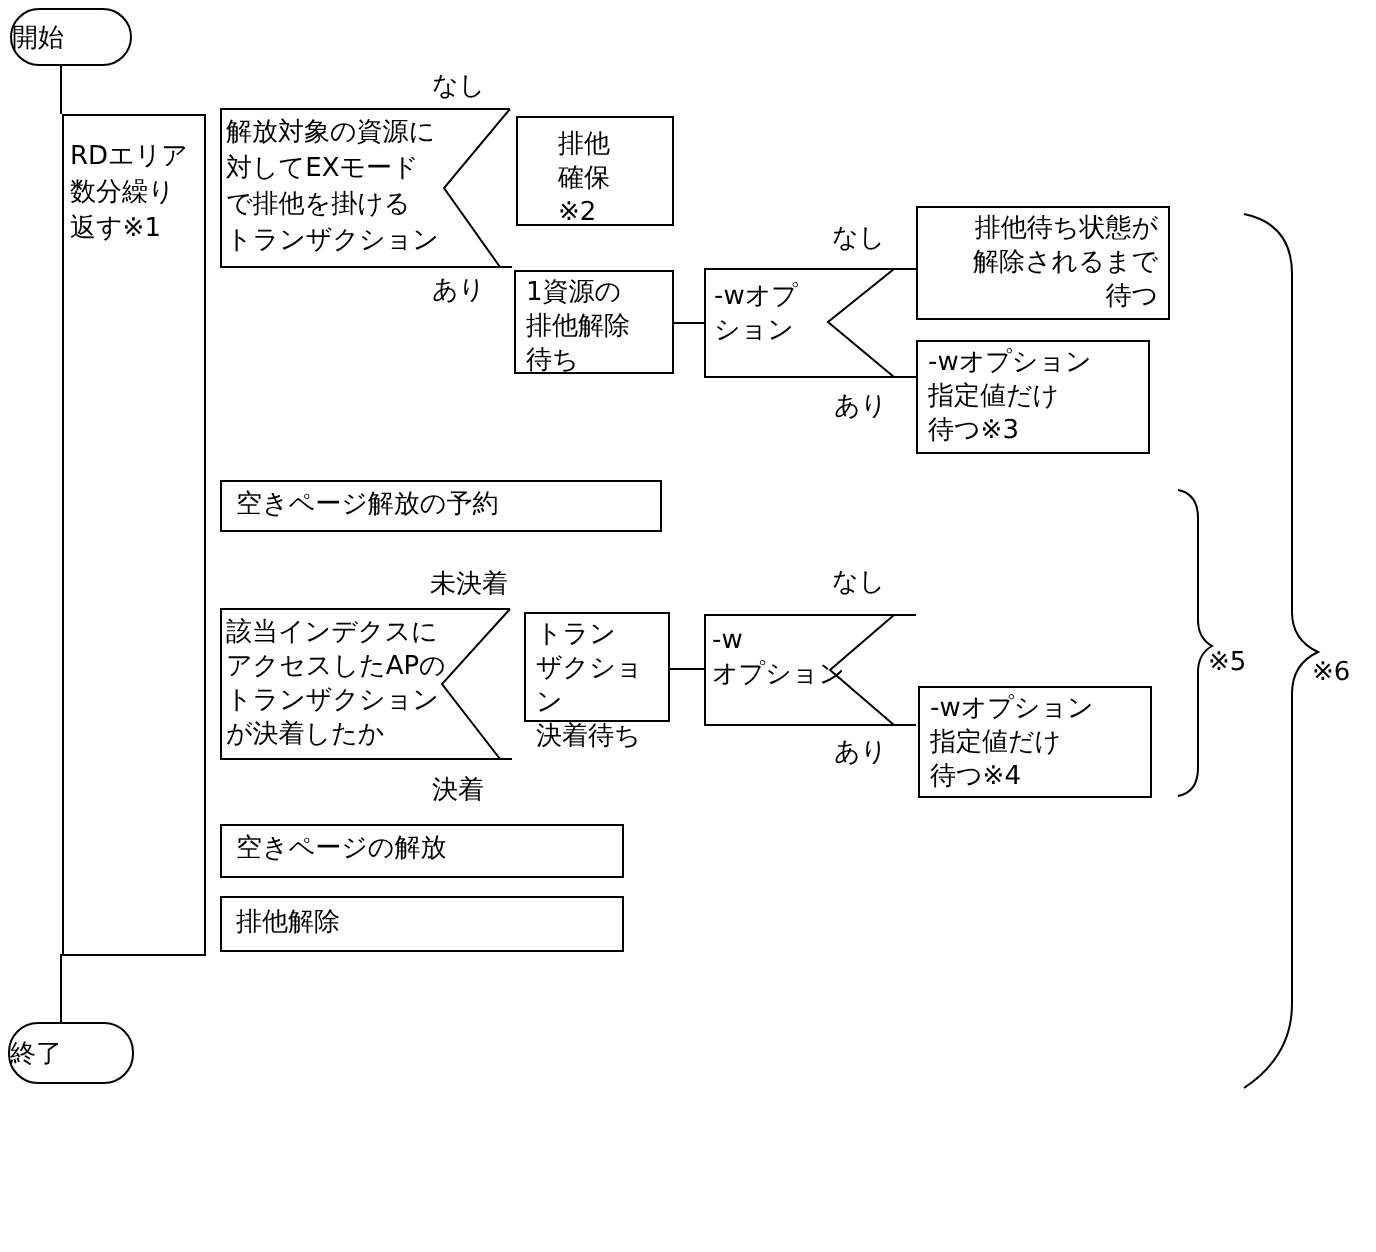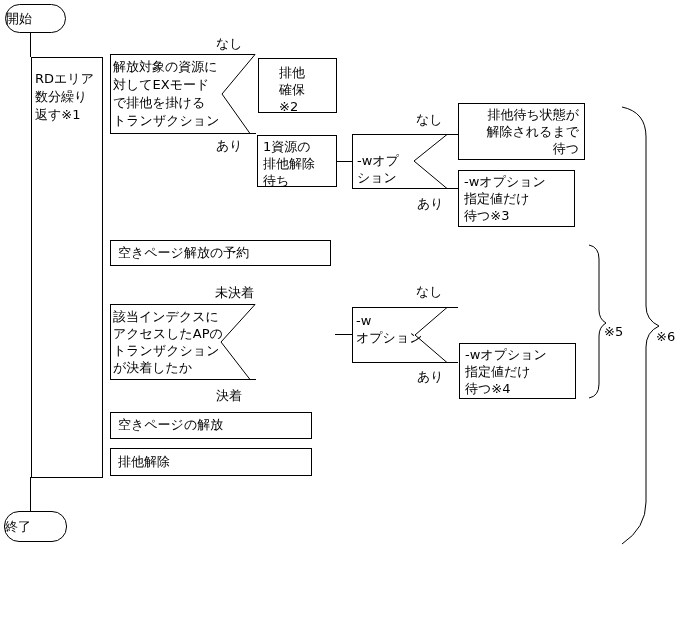--- a/index.html
+++ b/index.html
@@ -72,21 +72,21 @@
   <div class="lbl" style="left:216px;top:36px;">なし</div>
   <div class="lbl" style="left:216px;top:138px;">あり</div>
 
   <div class="box" style="left:258px;top:58px;width:79px;height:55px;padding:5px 20px;">排他確保
 ※2</div>
 
   <div class="box" style="left:257px;top:135px;width:80px;height:52px;">1資源の
 排他解除
 待ち</div>
 
-  <div class="dtext" style="left:357px;top:152px;line-height:17px;">-wオプ
+  <div class="dtext" style="left:357px;top:140px;line-height:17px;">-wオプ
 ション</div>
   <div class="lbl" style="left:416px;top:112px;">なし</div>
   <div class="lbl" style="left:417px;top:196px;">あり</div>
 
   <div class="box" style="left:458px;top:103px;width:127px;height:57px;text-align:right;">排他待ち状態が
 解除されるまで
 待つ</div>
 
   <div class="box" style="left:458px;top:170px;width:117px;height:57px;">-wオプション
 指定値だけ
@@ -94,20 +94,23 @@
 
   <div class="box" style="left:110px;top:240px;width:221px;height:26px;padding:3px 7px;">空きページ解放の予約</div>
 
   <div class="dtext" style="left:113px;top:308px;line-height:17px;">該当インデクスに
 アクセスしたAPの
 トランザクション
 が決着したか</div>
   <div class="lbl" style="left:215px;top:285px;">未決着</div>
   <div class="lbl" style="left:216px;top:388px;">決着</div>
 
+  <div class="box" style="left:262px;top:306px;width:73px;height:55px;">トラン
+ザクション
+決着待ち</div>
 
   <div class="dtext" style="left:356px;top:312px;line-height:17px;">-w
 オプション</div>
   <div class="lbl" style="left:416px;top:284px;">なし</div>
   <div class="lbl" style="left:417px;top:369px;">あり</div>
 
 
   <div class="box" style="left:459px;top:343px;width:117px;height:56px;">-wオプション
 指定値だけ
 待つ※4</div>

